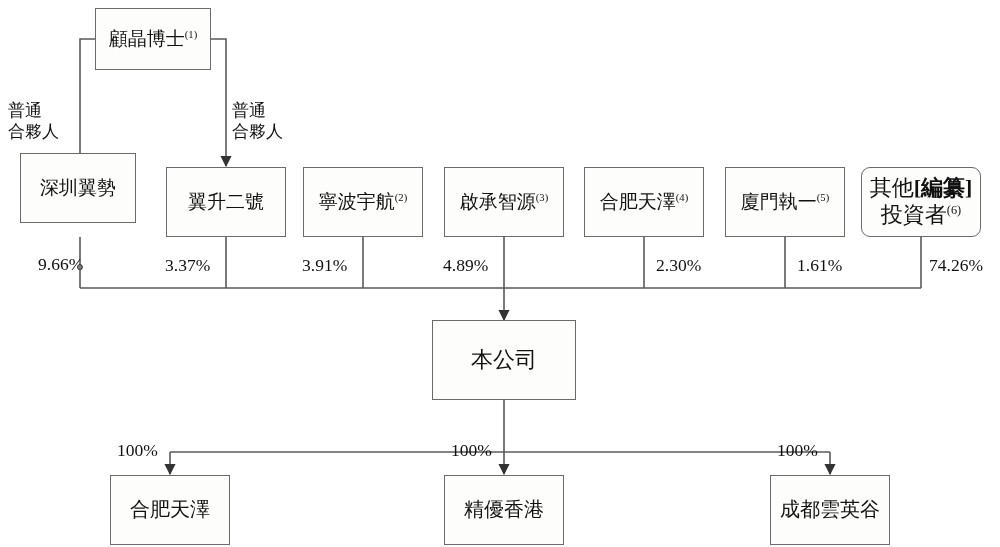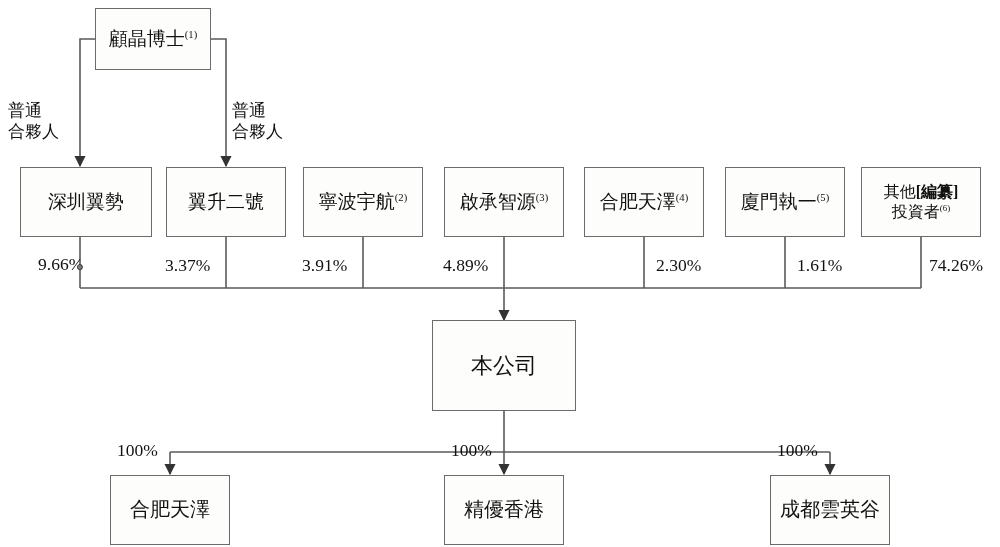--- a/index.html
+++ b/index.html
@@ -38,21 +38,21 @@
     text-align: center;
     line-height: 1.18;
     color: #111111;
   }
   .node-label {
     display: block;
     white-space: nowrap;
   }
   .node-person   { font-size: 19px; }
   .node-holder   { font-size: 19px; }
-  .node-holder-2 { font-size: 16px; line-height: 1.22; }
+  .node-holder-2 { font-size: 22px; line-height: 1.22; border-radius: 9px; }
   .node-company  { font-size: 22px; }
   .node-sub      { font-size: 20px; }
   sup.fn {
     font-size: 0.56em;
     vertical-align: super;
     line-height: 0;
   }
   .bk {
     font-weight: bold;
   }
@@ -115,21 +115,21 @@
   <div class="edge-label gp" style="left:8px; top:100px; width:64px;">
     <div>普通</div>
     <div>合夥人</div>
   </div>
 
   <div class="edge-label gp" style="left:232px; top:100px; width:64px;">
     <div>普通</div>
     <div>合夥人</div>
   </div>
 
-  <div class="node node-holder" style="left:20px; top:167px; width:132px; height:70px;justify-content:center;">
+  <div class="node node-holder" style="left:20px; top:153px; width:116px; height:70px;justify-content:center;">
     <span class="node-label"><span>深圳翼勢</span></span>
   </div>
 
   <div class="node node-holder" style="left:166px; top:167px; width:120px; height:70px;">
     <span class="node-label"><span>翼升二號</span></span>
   </div>
 
   <div class="node node-holder" style="left:303px; top:167px; width:120px; height:70px;">
     <span class="node-label"><span>寧波宇航</span><sup class="fn">(2)</sup></span>
   </div>
@@ -158,21 +158,21 @@
   <div class="edge-label pct" style="left:302px; top:255px;">3.91%</div>
 
   <div class="edge-label pct" style="left:443px; top:255px;">4.89%</div>
 
   <div class="edge-label pct" style="left:656px; top:255px;">2.30%</div>
 
   <div class="edge-label pct" style="left:797px; top:255px;">1.61%</div>
 
   <div class="edge-label pct" style="left:929px; top:255px;">74.26%</div>
 
-  <div class="node node-company" style="left:432px; top:320px; width:144px; height:91px;">
+  <div class="node node-company" style="left:432px; top:320px; width:144px; height:80px;">
     <span class="node-label">本公司</span>
   </div>
 
   <div class="edge-label pct" style="left:117px; top:440px;">100%</div>
 
   <div class="edge-label pct" style="left:451px; top:440px;">100%</div>
 
   <div class="edge-label pct" style="left:777px; top:440px;">100%</div>
 
   <div class="node node-sub" style="left:110px; top:475px; width:120px; height:70px;">

